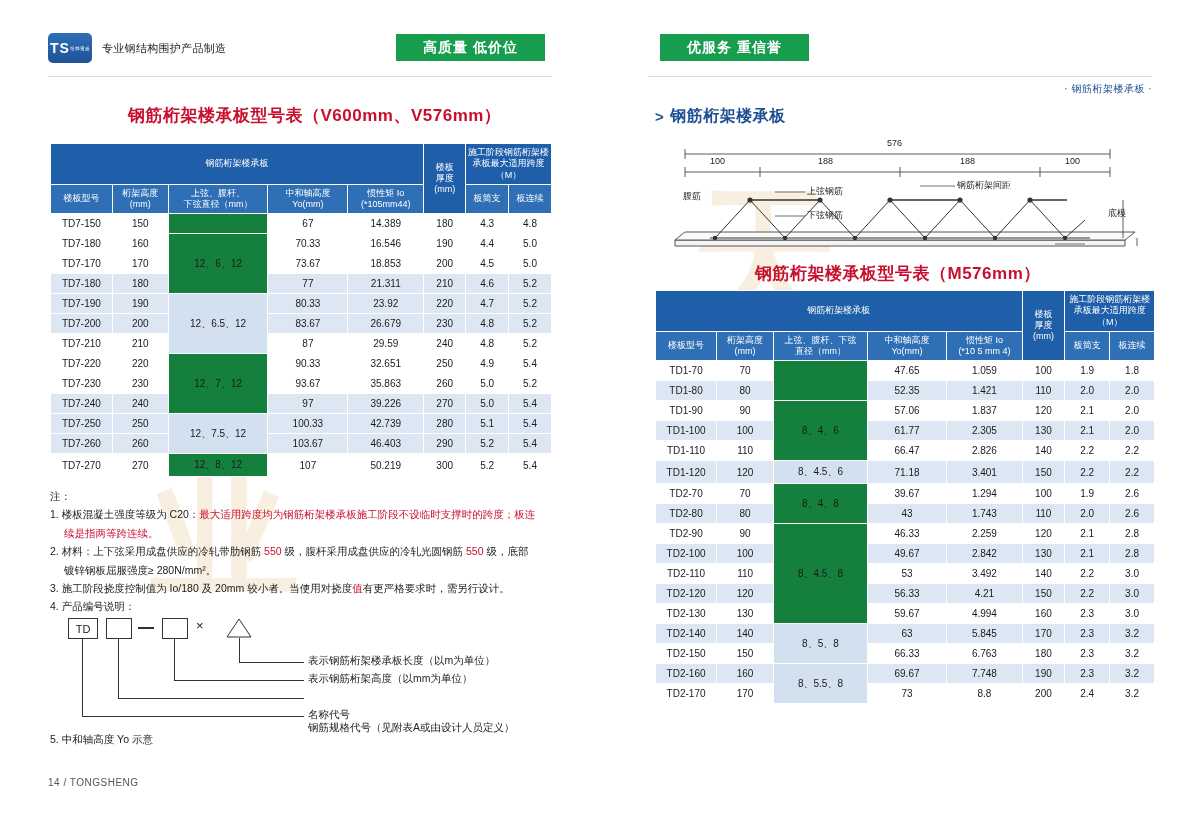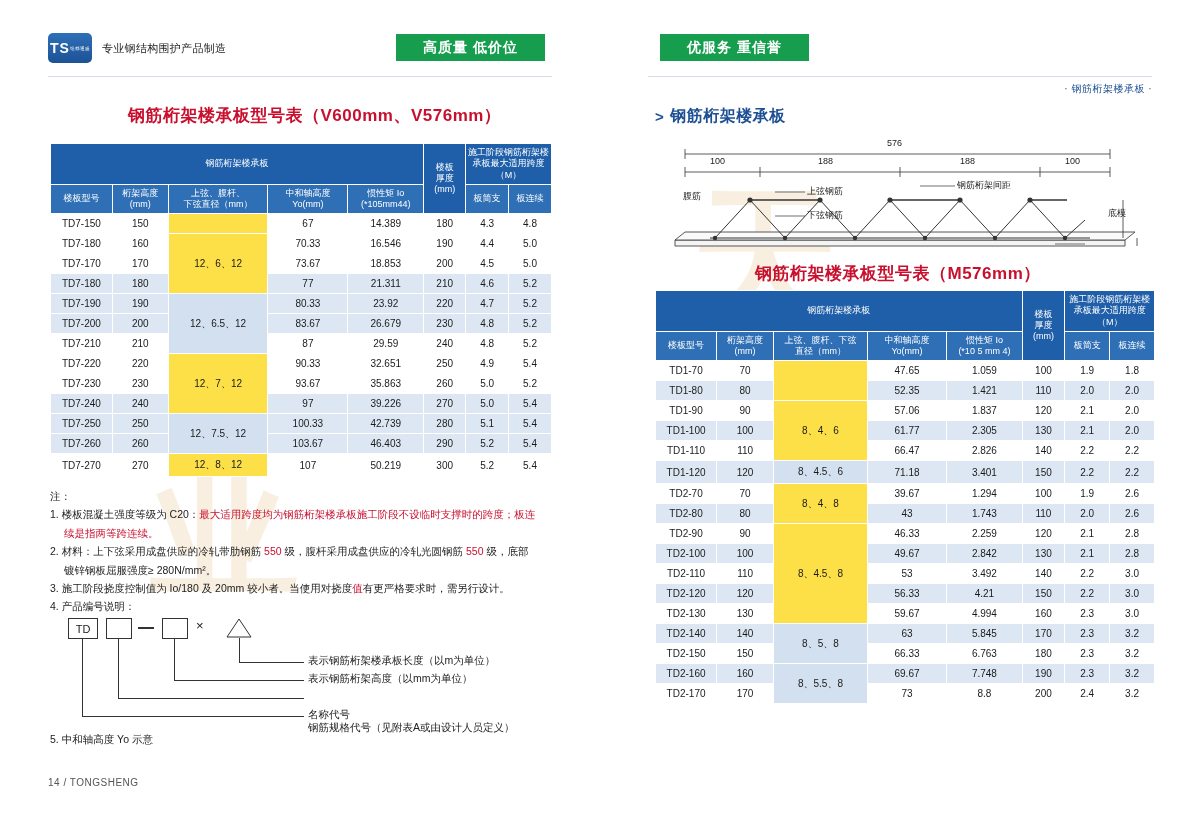--- a/index.html
+++ b/index.html
@@ -49,21 +49,21 @@
   .chev{color:#1d4f93;font-weight:bold;margin-right:6px;font-size:15px;}
 
   
   table{border-collapse:collapse;position:absolute;}
   th,td{border:1px solid #ffffff;text-align:center;}
   .thead-blue{background:#1f5fa9;color:#fff;font-size:9px;font-weight:normal;line-height:1.25;padding:3px 1px;}
   .thead-blue2{background:#2f6fb5;color:#fff;font-size:9px;font-weight:normal;line-height:1.25;padding:3px 1px;}
   td{font-size:10px;padding:4px 1px;color:#1a1a1a;}
   .rw-a{background:#ffffff;}
   .rw-b{background:#dce7f3;}
-  .cell-band{background:#fde047;}
+  .cell-band{background:#15803d;}
   .cell-band-b{background:#d3e0ef;}
 
   
   .notes{position:absolute;font-size:10.5px;line-height:1.75;color:#222;}
   .red{color:#c8102e;}
 
   
   .codebox{position:absolute;}
   .cb-el{position:absolute;border:1px solid #333;}
   .cb-lbl{position:absolute;font-size:10.5px;color:#222;white-space:nowrap;}

